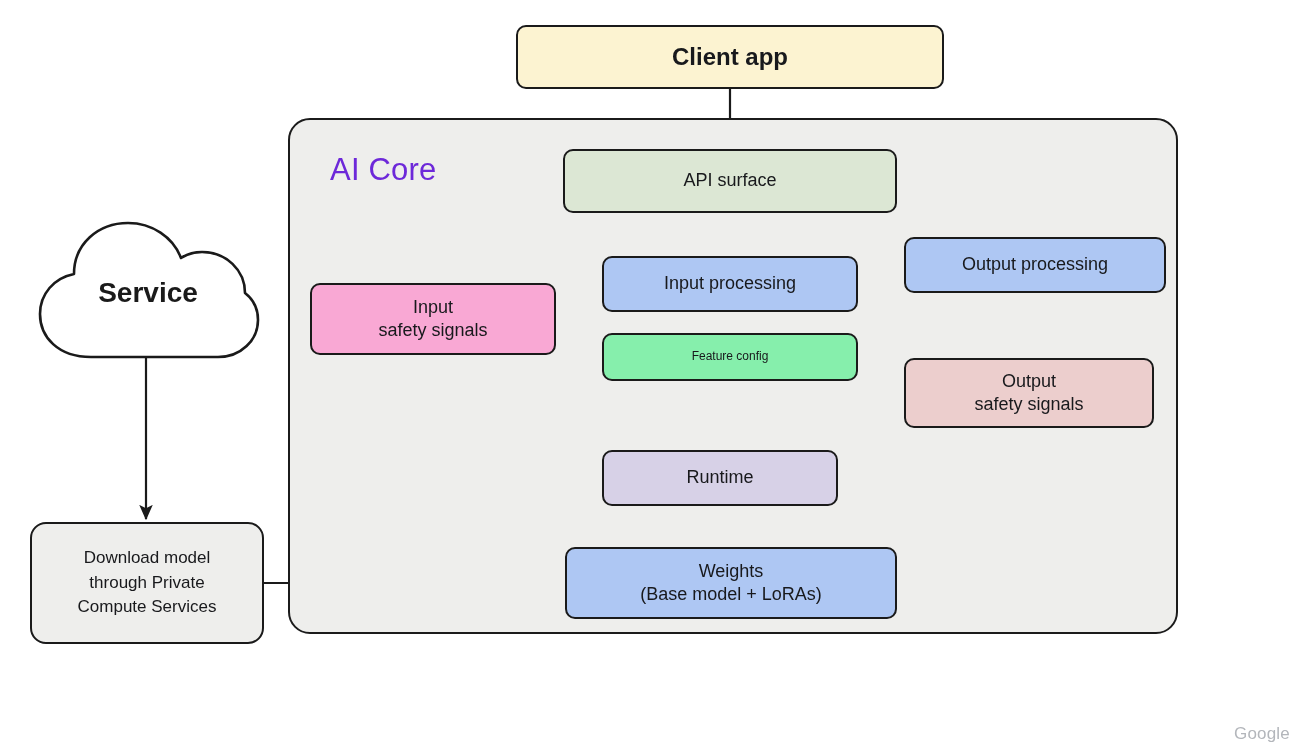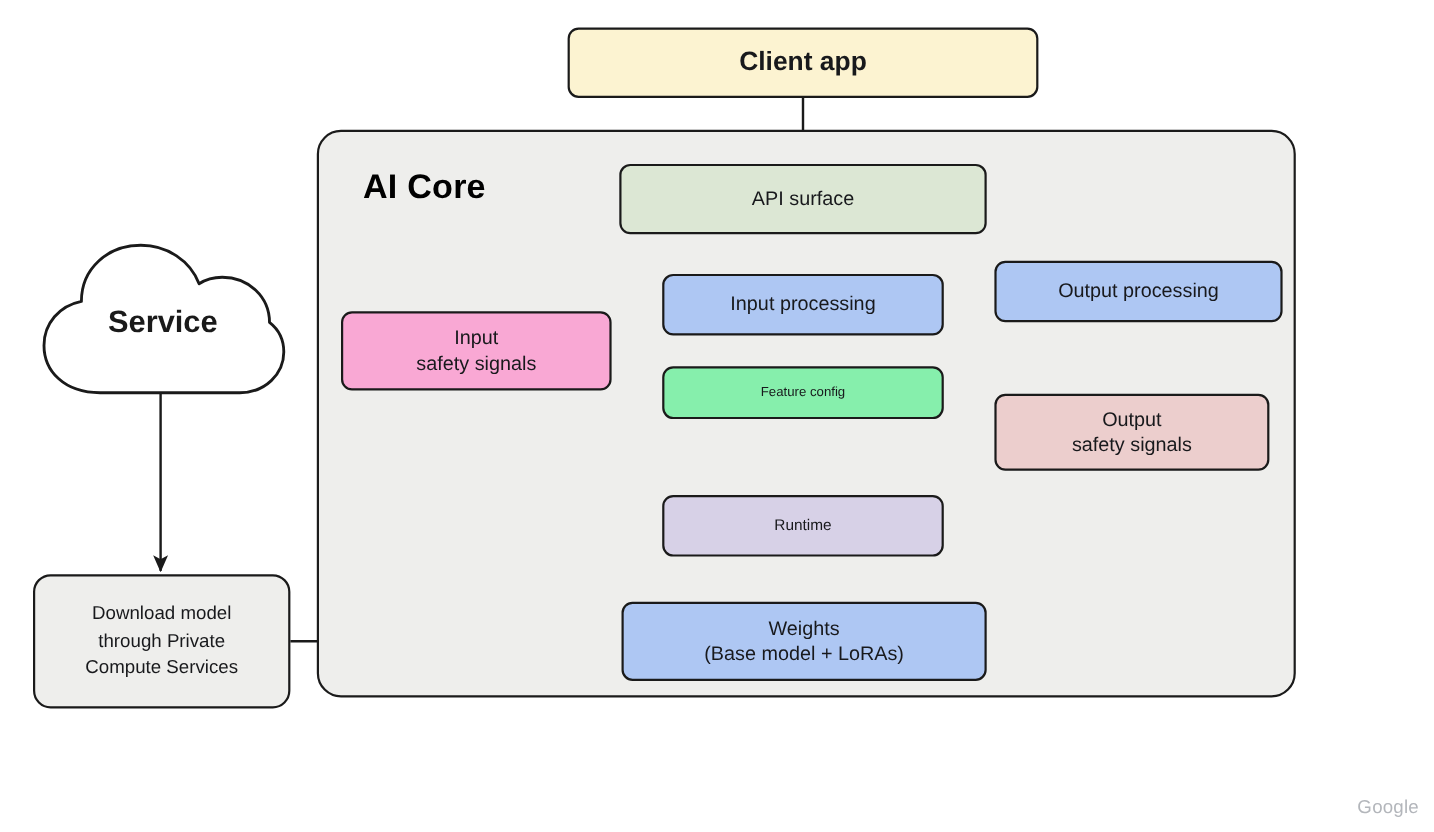--- a/index.html
+++ b/index.html
@@ -51,50 +51,50 @@
     background: #eeeeec;
     border: 2px solid #1b1b1b;
     border-radius: 22px;
     z-index: 1;
   }
   #ai-core-title {
     position: absolute;
     left: 330px;
     top: 152px;
     font-size: 31px;
-    font-weight: 700;
+    font-weight: 400;
     letter-spacing: 0.2px;
-    color: #000000;
+    color: #6d28d9;
     z-index: 4;
   }
   
   #client-app {
     left: 516px; top: 25px; width: 428px; height: 64px;
     background: #fcf3d1;
     font-size: 24px; font-weight: 700;
   }
   #api-surface {
     left: 563px; top: 149px; width: 334px; height: 64px;
     background: #dce7d4;
     font-size: 18px; font-weight: 400;
   }
   #input-processing {
-    left: 602px; top: 249px; width: 256px; height: 56px;
+    left: 602px; top: 256px; width: 256px; height: 56px;
     background: #aec7f3;
     font-size: 18px;
   }
   #feature-config {
     left: 602px; top: 333px; width: 256px; height: 48px;
     background: #86efac;
     font-size: 12px;
   }
   #runtime {
-    left: 602px; top: 450px; width: 256px; height: 56px;
+    left: 602px; top: 450px; width: 236px; height: 56px;
     background: #d7d1e7;
-    font-size: 14px;
+    font-size: 18px;
   }
   #weights {
     left: 565px; top: 547px; width: 332px; height: 72px;
     background: #aec7f3;
     font-size: 18px;
   }
   #input-safety {
     left: 310px; top: 283px; width: 246px; height: 72px;
     background: #f9a8d4;
     font-size: 18px;

